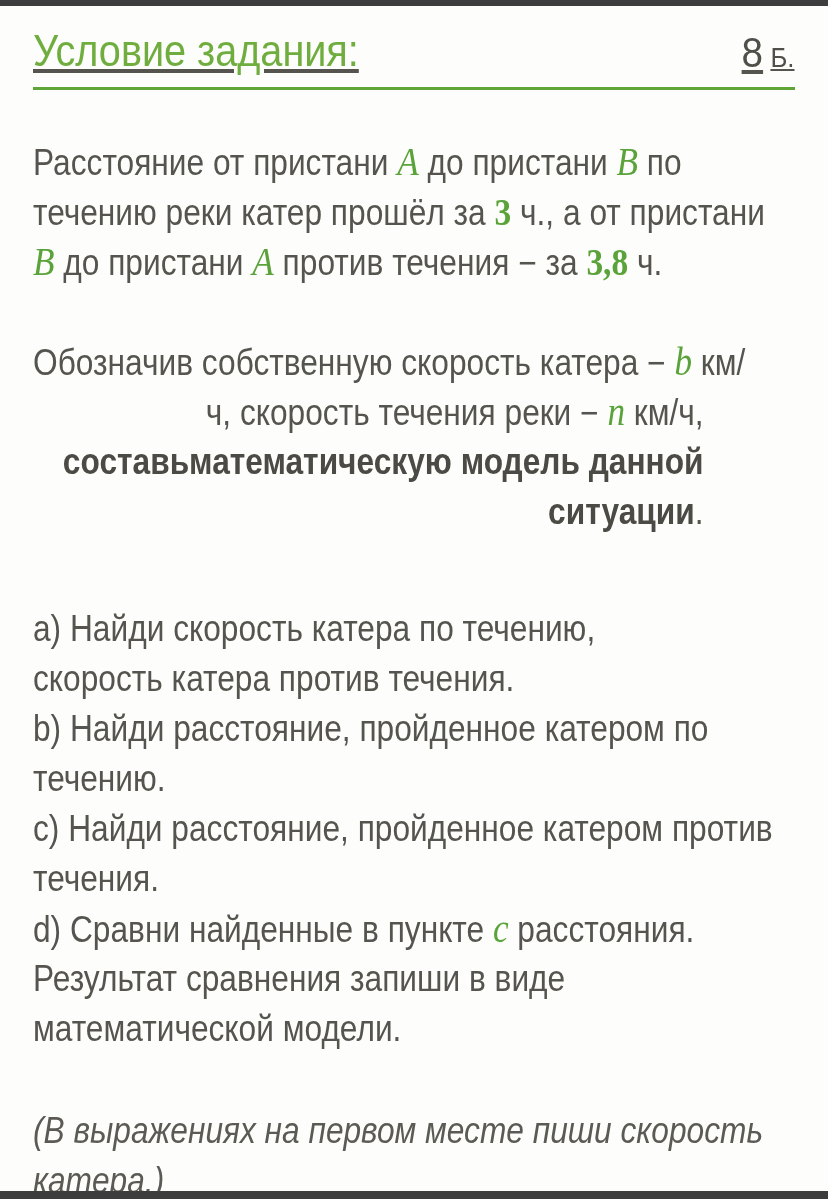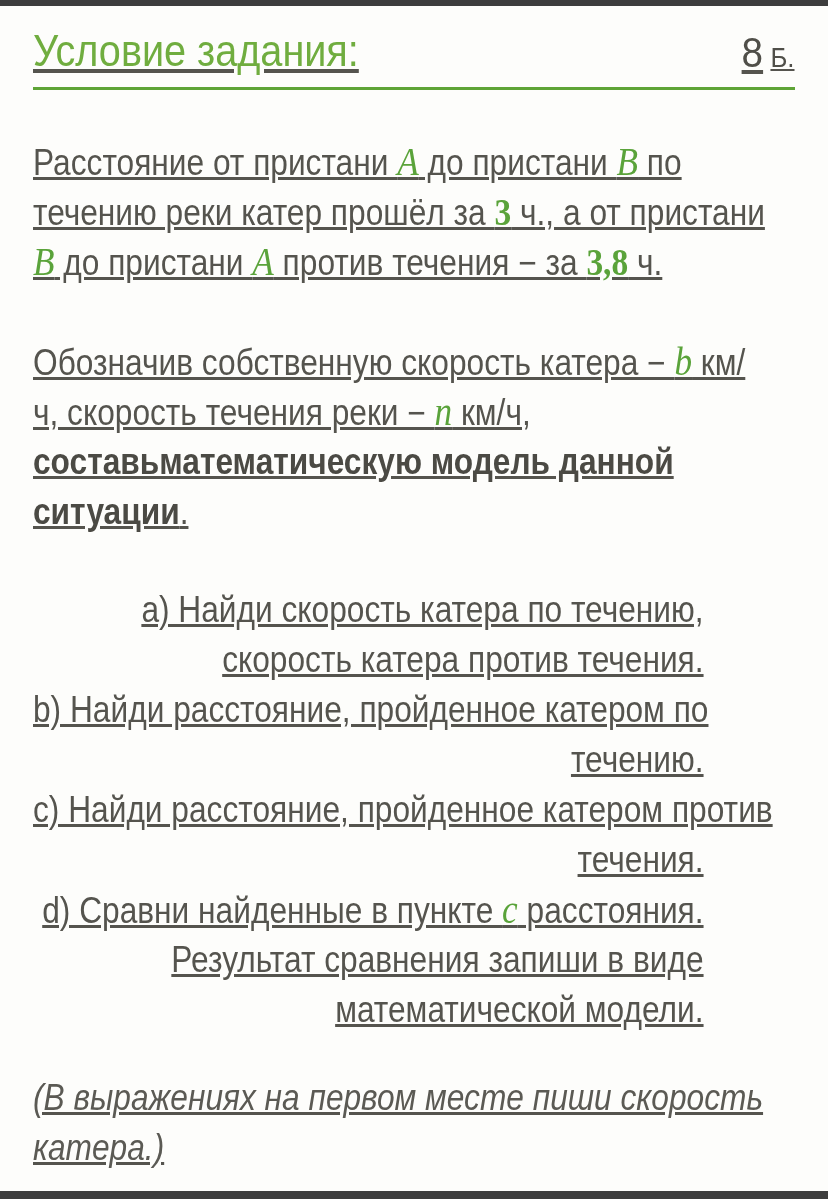--- a/index.html
+++ b/index.html
@@ -33,23 +33,23 @@
     display: flex; align-items: baseline; gap: 8px;
     transform: scaleX(0.92); transform-origin: 100% 100%;
     color: #504f49;
   }
   .points-value { font-size: 42px; line-height: 46px; }
   .points-unit  { font-size: 28px; }
 
   .header-rule { margin-top: 11px; height: 3px; background: #5ea436; }
 
   .content { margin-top: 47px; }
-  .block { margin-bottom: 50px; text-decoration: underline; }
-  .block[data-name="paragraph-denote"] { margin-bottom: 48px; }
-  .block[data-name="task-list"] { margin-bottom: 38px; text-align: right; }
+  .block { margin-bottom: 50px; }
+  .block[data-name="paragraph-denote"] { margin-bottom: 67px; text-align: right; }
+  .block[data-name="task-list"] { margin-bottom: 52px; }
   .block:last-child { margin-bottom: 0; }
 
   .line {
     height: 50px; line-height: 50px; white-space: pre;
     font-size: 36px;
     transform: scaleX(0.88); transform-origin: 0 50%;
   }
   .seg-p { color: #55544e; }
   .seg-b { color: #4b4a44; font-weight: 700; }
   .seg-i { color: #5b5a54; font-style: italic; }

